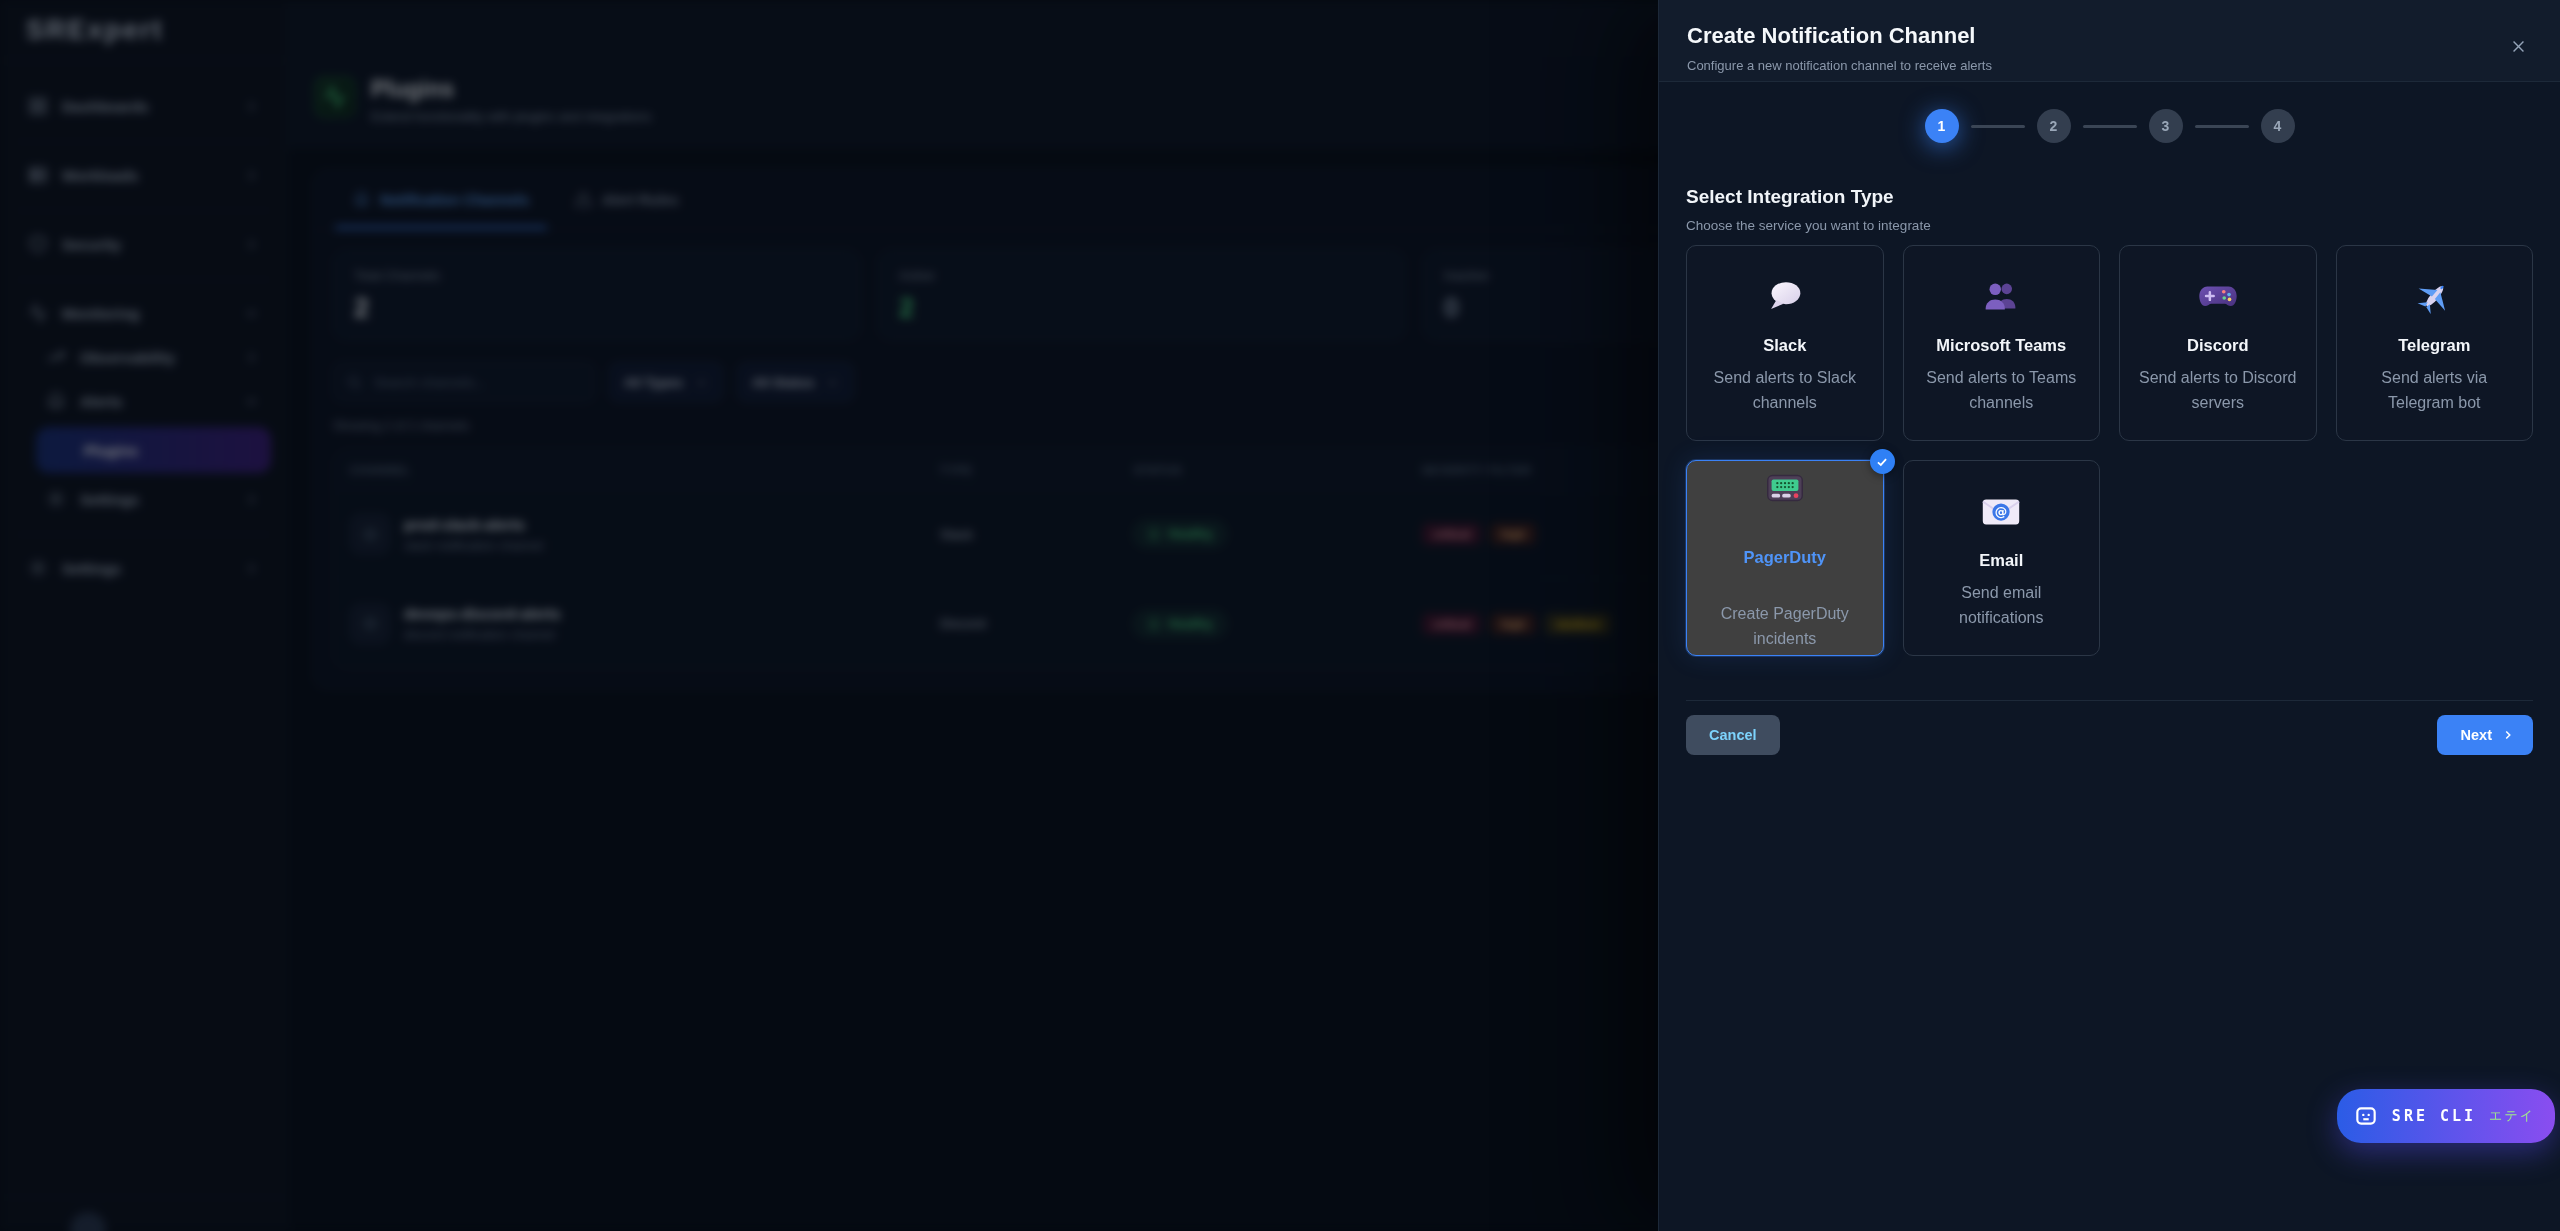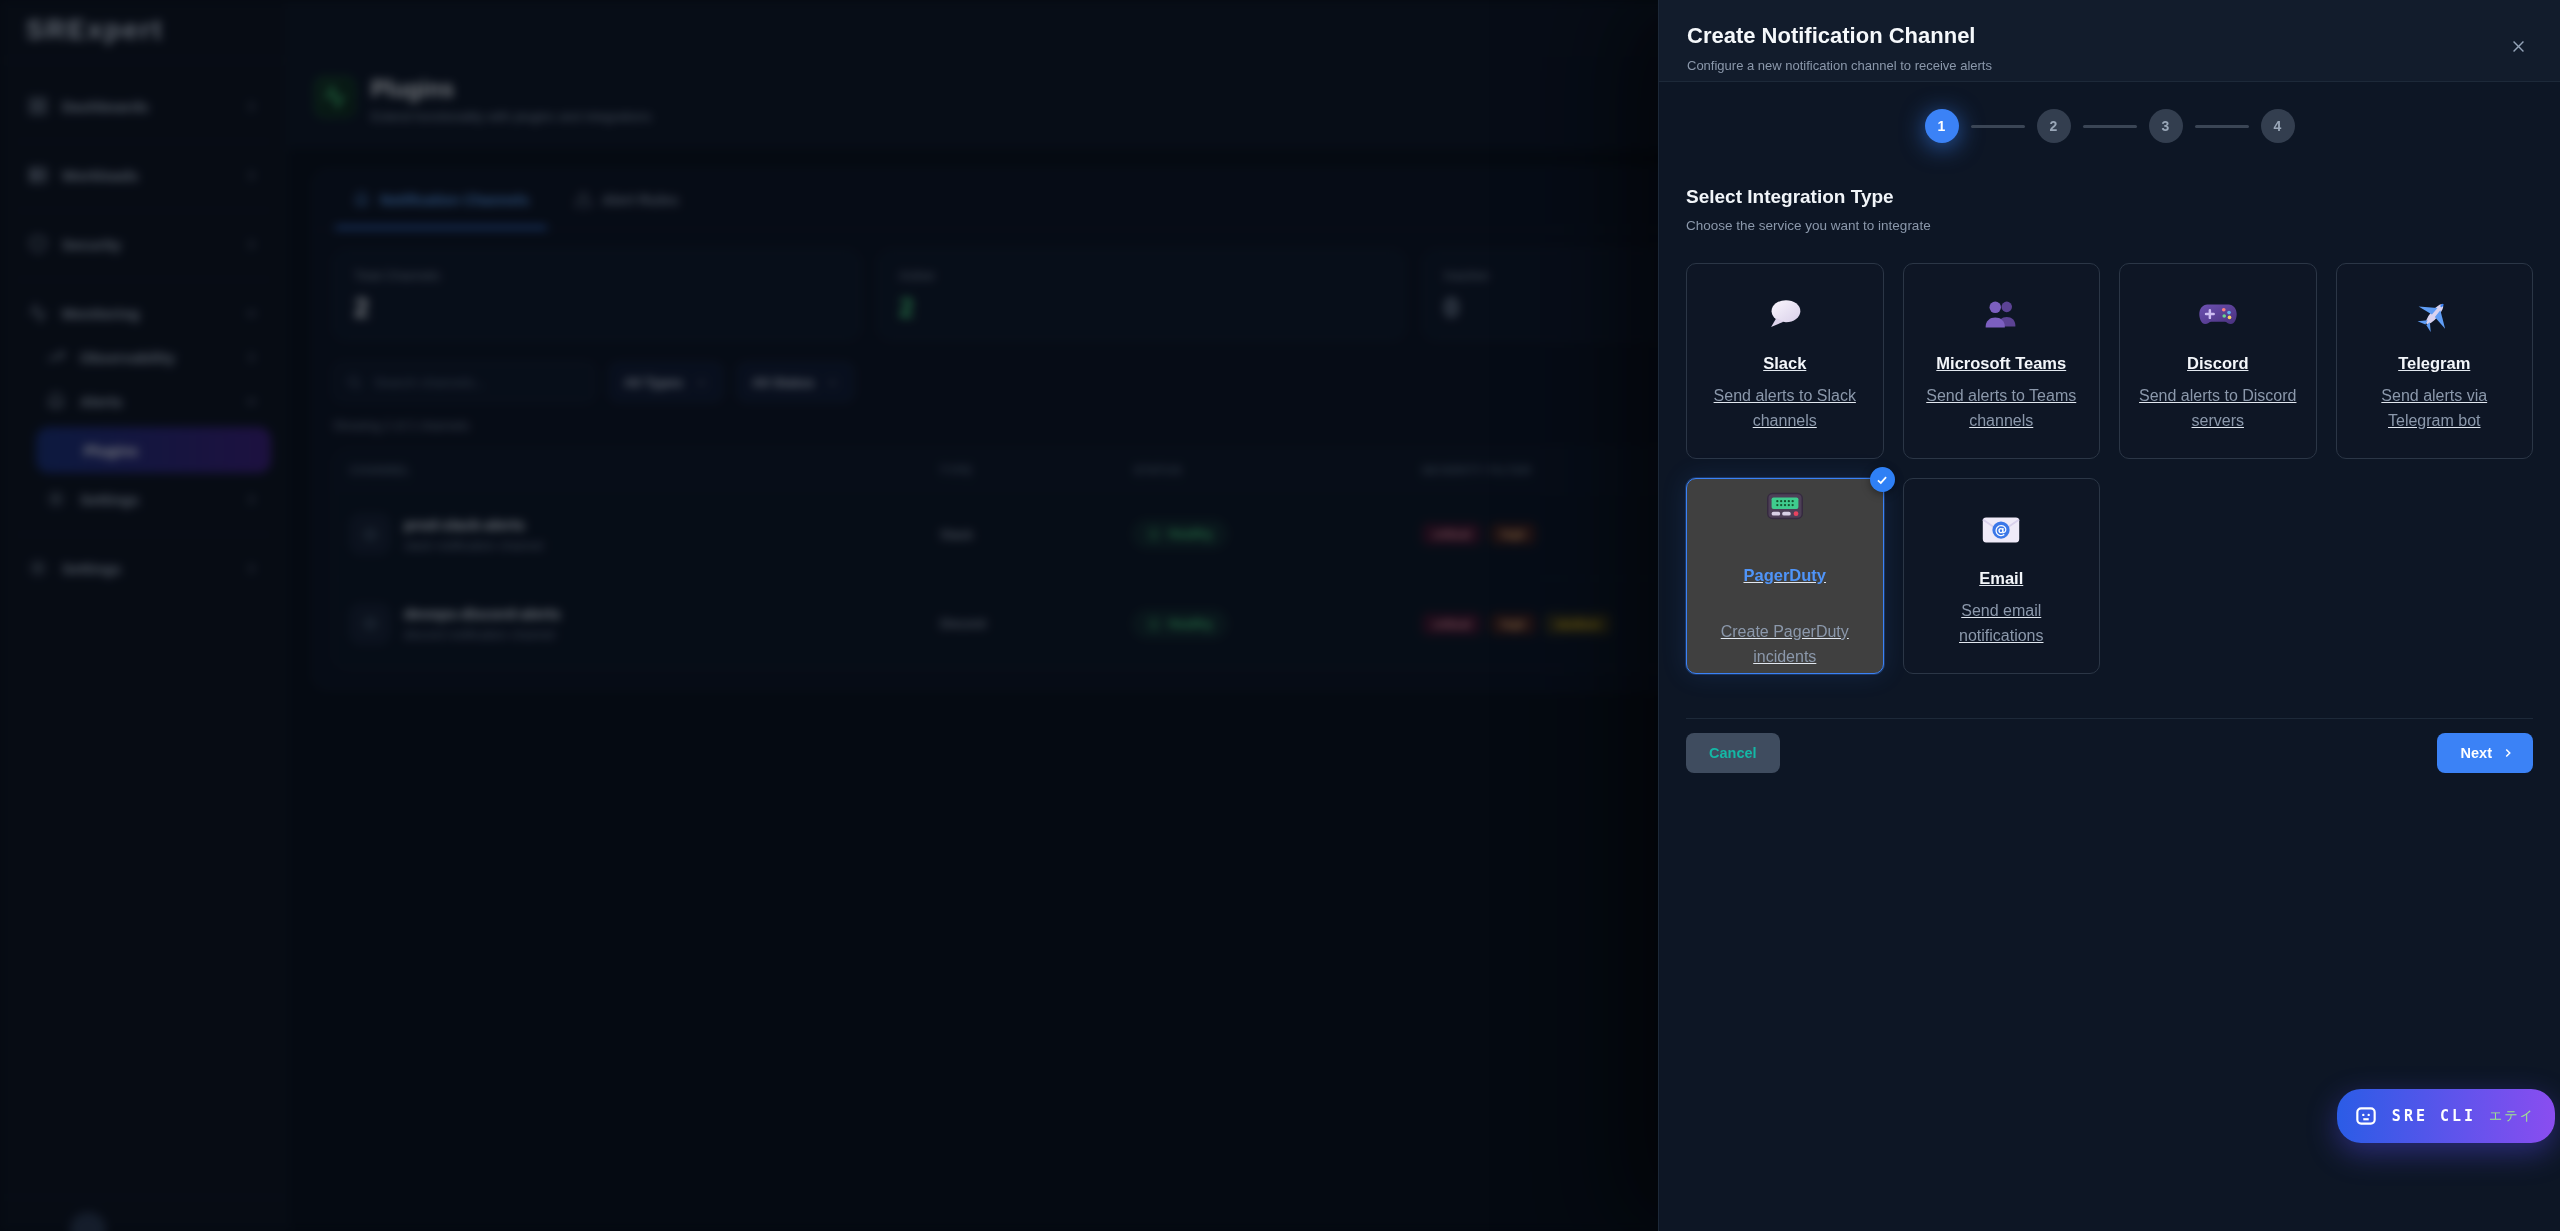--- a/index.html
+++ b/index.html
@@ -103,35 +103,35 @@
 
   .steps { display:flex; align-items:center; justify-content:center; margin-top:27px; }
   .step { width:34px; height:34px; border-radius:50%; display:grid; place-items:center; font-size:14px; font-weight:bold; background:#333e4f; color:#9aa7b8; }
   .step.active { background:#3b82f6; color:#fff; box-shadow:0 4px 24px rgba(59,130,246,.65); }
   .step-line { width:54px; height:3px; background:#3a4555; border-radius:2px; margin:0 12px; }
 
   .drawer-body { padding:0 27px; }
   .section-title { margin-top:43px; font-size:19px; font-weight:bold; color:#f1f5f9; }
   .section-sub { margin-top:10px; font-size:13.5px; color:#8b98ab; }
 
-  .int-grid { margin-top:30px; display:grid; grid-template-columns:repeat(4,1fr); gap:19px;text-decoration:underline; }
+  .int-grid { margin-top:12px; display:grid; grid-template-columns:repeat(4,1fr); gap:19px; }
   .int-card { position:relative; height:196px; border:1.5px solid #2b3646; border-radius:10px; background:rgba(16,24,38,.55);
     display:flex; flex-direction:column; align-items:center; justify-content:center; text-align:center; padding:12px; cursor:pointer; }
   .int-icon { height:52px; display:grid; place-items:center; }
   .int-icon svg { width:46px; height:46px; }
   .int-name { margin-top:13px; font-size:16.5px; font-weight:bold; color:#f3f6fa; }
   .int-desc { margin-top:11px; font-size:16px; color:#8b98ab; line-height:1.55; max-width:162px; }
   .int-card.selected { border-color:#3b82f6; background:#404040; box-shadow:0 0 0 1px rgba(59,130,246,.25), 0 0 26px rgba(59,130,246,.15);gap:24px; }
   .int-card.selected .int-name { color:#4f94f8; }
   .check-badge { position:absolute; top:-12px; right:-12px; width:25px; height:25px; border-radius:50%; background:#2f80f5; display:grid; place-items:center; color:#fff; box-shadow:0 2px 8px rgba(0,0,0,.4); }
   .check-badge svg { width:14px; height:14px; }
 
   .drawer-divider { margin-top:44px; border-top:1px solid #1d2939; }
   .drawer-actions { display:flex; justify-content:space-between; align-items:center; margin-top:14px; }
-  .btn-cancel { background:#3f4c5f; color:#14b8a6; font-size:14.5px; font-weight:600; padding:12px 23px; border-radius:8px; border:none; cursor:pointer; font-family:"Liberation Sans",sans-serif;text-align:center; }
+  .btn-cancel { background:#3f4c5f; color:#7dd3fc; font-size:14.5px; font-weight:600; padding:12px 23px; border-radius:8px; border:none; cursor:pointer; font-family:"Liberation Sans",sans-serif;text-align:center; }
   .btn-next { background:#3b82f6; color:#fff; font-size:14.5px; font-weight:600; padding:12px 18px 12px 24px; border-radius:8px; border:none; cursor:pointer; display:inline-flex; align-items:center; gap:9px; font-family:"Liberation Sans",sans-serif; }
   .btn-next svg { width:14px; height:14px; }
 
   
   .cli-pill { position:absolute; right:5px; bottom:88px; height:54px; padding:0 20px 0 16px; border-radius:24px; border:none; cursor:pointer;
     background:linear-gradient(90deg,#2b5ce6,#8a4df0); display:flex; align-items:center; gap:13px;
     box-shadow:0 10px 30px rgba(80,70,220,.45); }
   .cli-icon { width:26px; height:26px; display:grid; place-items:center; color:#fff; }
   .cli-icon svg { width:26px; height:26px; }
   .cli-label { font-family:"DejaVu Sans Mono", monospace; font-size:15px; font-weight:bold; letter-spacing:3px; color:#fff; }

